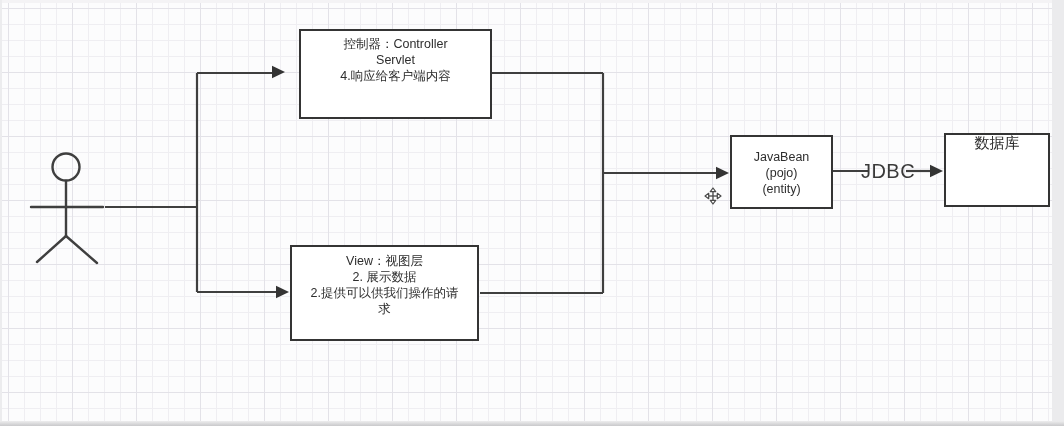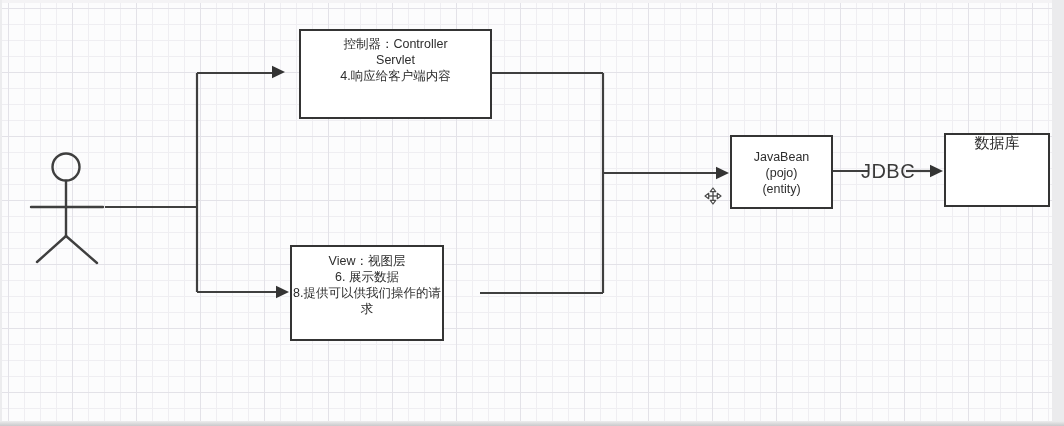--- a/index.html
+++ b/index.html
@@ -24,21 +24,21 @@
     box-sizing:border-box;
     background:#ffffff;
     border:2px solid #343434;
     text-align:center;
     font-size:12.5px;
     line-height:16px;
     color:#2d2d2d;
   }
   .node .bl{white-space:nowrap;}
   .controller{left:287px;top:29px;width:193px;height:90px;padding-top:5px;margin-left:12px;}
-  .viewbox{left:290px;top:245px;width:154px;height:96px;padding-top:6px;}
+  .viewbox{left:290px;top:245px;width:189px;height:96px;padding-top:6px;}
   .javabean{left:730px;top:135px;width:103px;height:74px;padding-top:12px;}
   .database{
     left:944px;top:133px;width:106px;height:74px;
     display:flex;align-items:flex-start;justify-content:center;
     font-size:15px;
   }
   .jdbc-label{
     position:absolute;left:888px;top:171px;
     transform:translate(-50%,-50%);
     font-size:20px;color:#3a3a3a;letter-spacing:0.5px;
@@ -100,22 +100,22 @@
   </svg>
 
   <div class="node controller">
     <div class="bl">控制器：Controller</div>
     <div class="bl">Servlet</div>
     <div class="bl">4.响应给客户端内容</div>
   </div>
 
   <div class="node viewbox">
     <div class="bl">View：视图层</div>
-    <div class="bl">6. 展示数据</div>
-    <div class="bl">8.提供可以供我们操作的请</div>
+    <div class="bl">2. 展示数据</div>
+    <div class="bl">2.提供可以供我们操作的请</div>
     <div class="bl">求</div>
   </div>
 
   <div class="node javabean">
     <div class="bl">JavaBean</div>
     <div class="bl">(pojo)</div>
     <div class="bl">(entity)</div>
   </div>
 
   <div class="node database">

